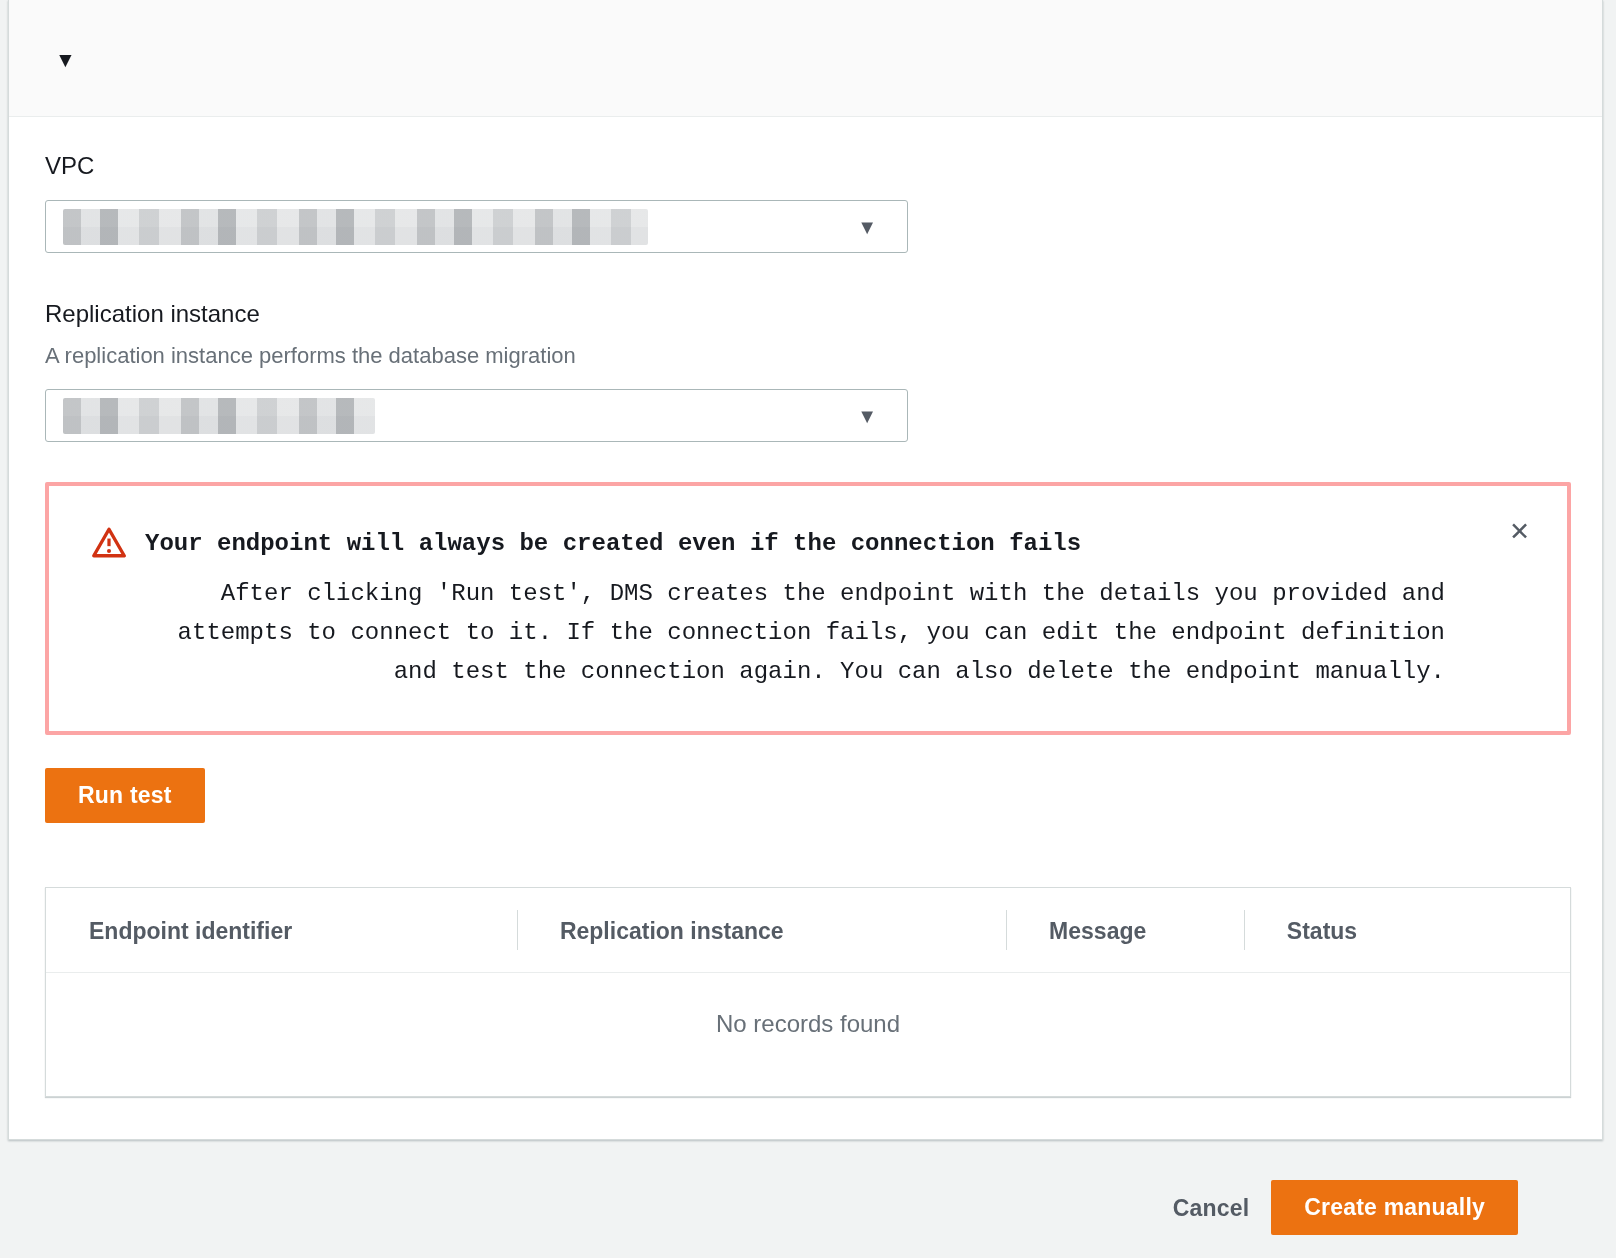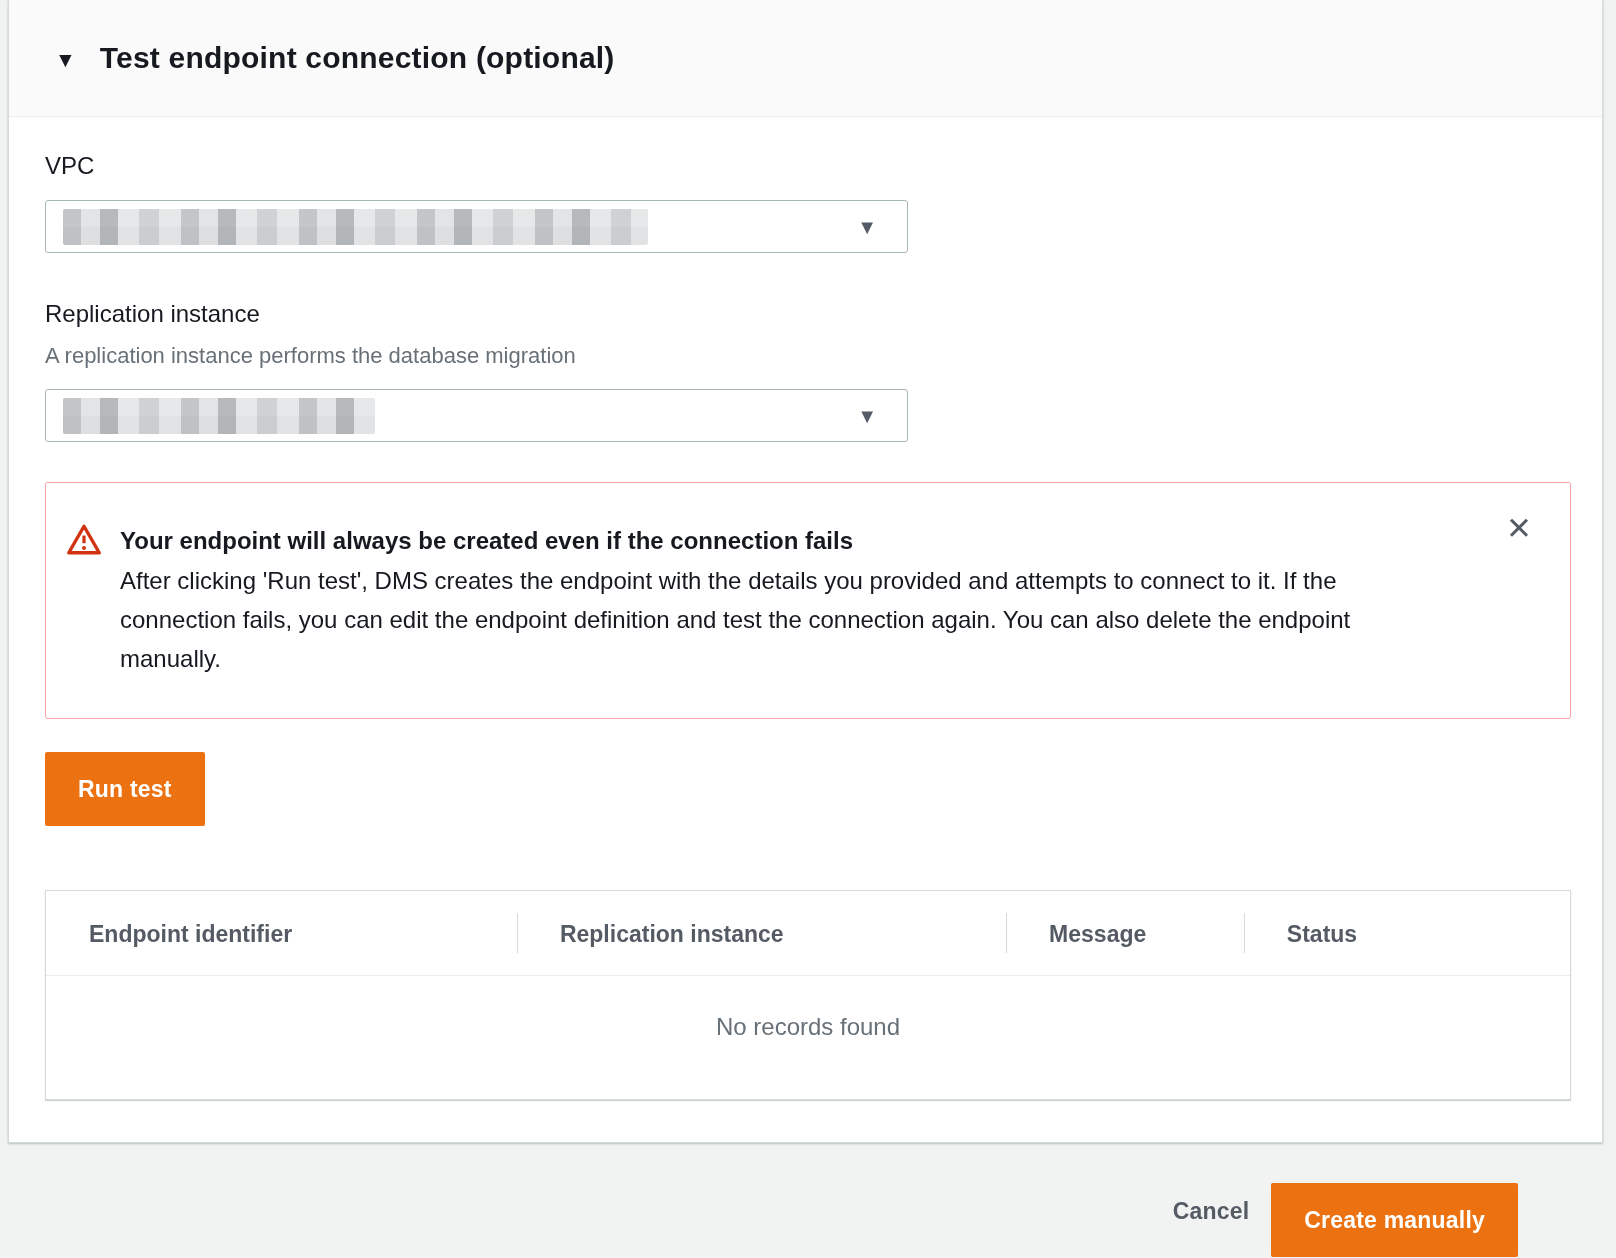--- a/index.html
+++ b/index.html
@@ -51,39 +51,39 @@
         rgba(140,145,150,.34) 76px 96px, rgba(185,188,191,.20) 96px 118px),
       repeating-linear-gradient(0deg,
         rgba(255,255,255,.10) 0 18px, rgba(255,255,255,.42) 18px 36px);
     background-color:#e9eaeb;
   }
   .redacted.w1{width:585px;}
   .redacted.w2{width:312px;}
   .mt-group{margin-top:47px;}
 
   .alert{
-    margin-top:40px; border:1px solid #fca5a5; border-radius:2px; background:#fff;
-    padding:38px 34px 40px 21px; display:flex; align-items:flex-start; position:relative;
+    margin-top:40px; border:4px solid #fca5a5; border-radius:2px; background:#fff;
+    padding:38px 34px 40px 43px; display:flex; align-items:flex-start; position:relative;font-family:Liberation Mono, monospace;
   }
   .alert-icon{flex:0 0 auto; margin-top:3px;}
   .alert-content{margin-left:19px; max-width:1300px;}
   .alert-title{font-size:24px; font-weight:700; color:var(--text); line-height:39px;}
-  .alert-body{font-size:24px; color:var(--text); line-height:39px; margin-top:1px;}
+  .alert-body{font-size:24px; color:var(--text); line-height:39px; margin-top:11px;text-align:right;}
   .alert-close{
     position:absolute; top:24px; right:32px; background:none; border:none;
     font-size:31px; color:#545b64; cursor:pointer; line-height:1; padding:6px;
     font-family:inherit;
   }
 
   .btn{
     border:none; border-radius:2px; font-family:inherit;
     font-size:23px; font-weight:700; cursor:pointer; letter-spacing:.2px;
   }
   .btn-primary{
-    background:var(--accent); color:#fff; padding:0 33px; height:74px;
+    background:var(--accent); color:#fff; padding:0 33px; height:55px;
   }
   .btn-run{margin-top:33px;}
   .btn-link{
     background:none; color:var(--btn-text-dark); padding:0 20px; height:57px;
   }
 
   .results-table{
     margin-top:64px; border:1px solid var(--panel-border); background:#fff;
     box-shadow:0 1px 1px 0 rgba(0,28,36,.2);
   }
@@ -108,21 +108,20 @@
     flex:1 1 auto; display:flex; align-items:flex-start; justify-content:flex-end;
     padding:6px 98px 2px 0; gap:2px;margin-top:34px;
   }
 </style>
 </head>
 <body>
 
 <section class="panel">
   <header class="panel-header">
     <span class="caret">▼</span>
-    <h1 class="panel-title">Test endpoint connection (optional)</h1>
   </header>
 
   <div class="panel-body">
 
     <div class="field">
       <div class="field-label">VPC</div>
       <div class="select">
         <span class="redacted w1"></span>
         <span class="select-caret">▼</span>
       </div>

